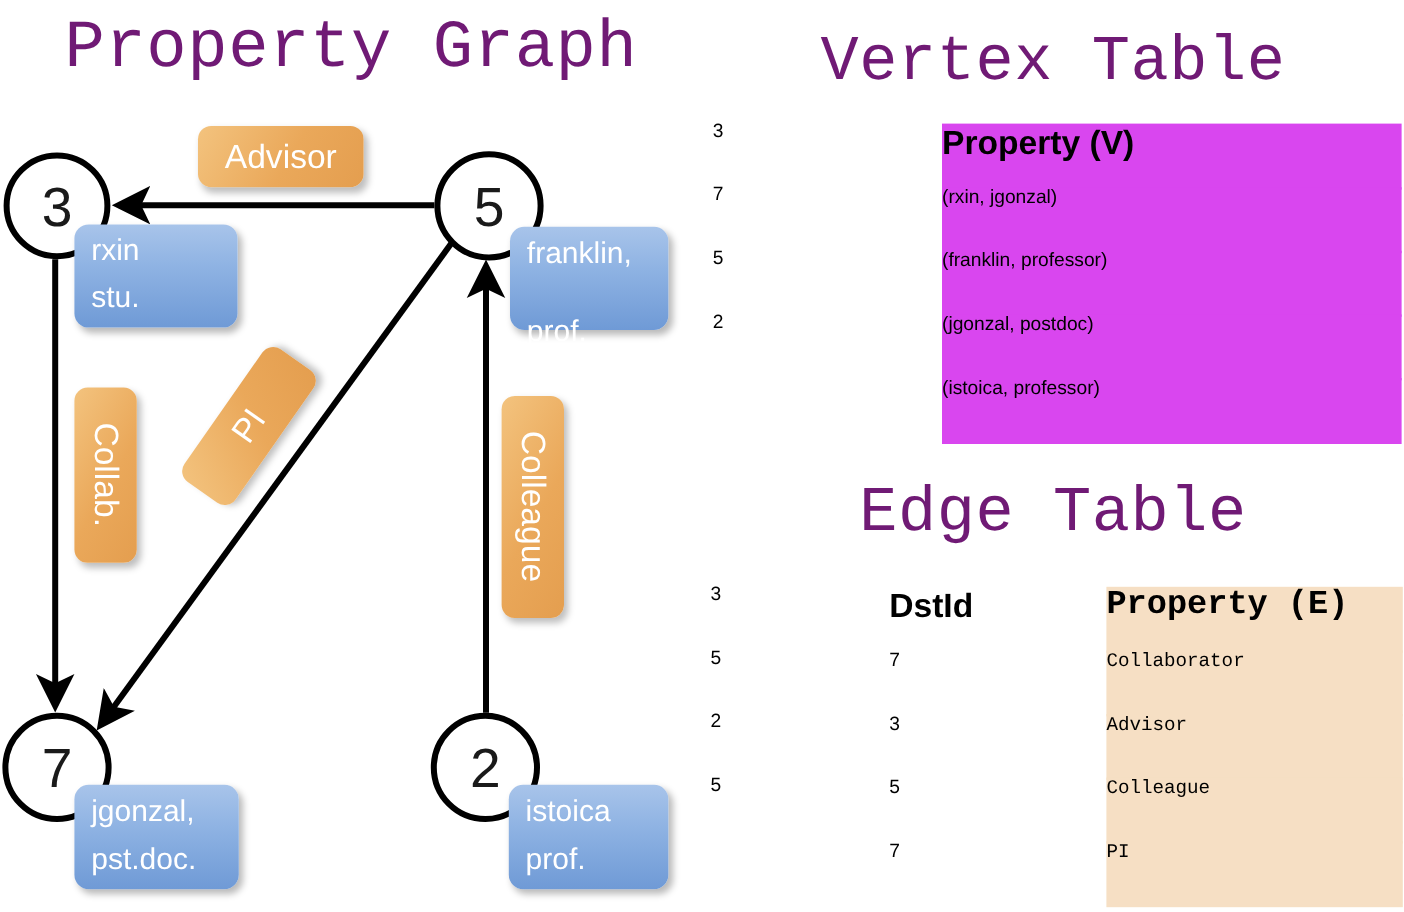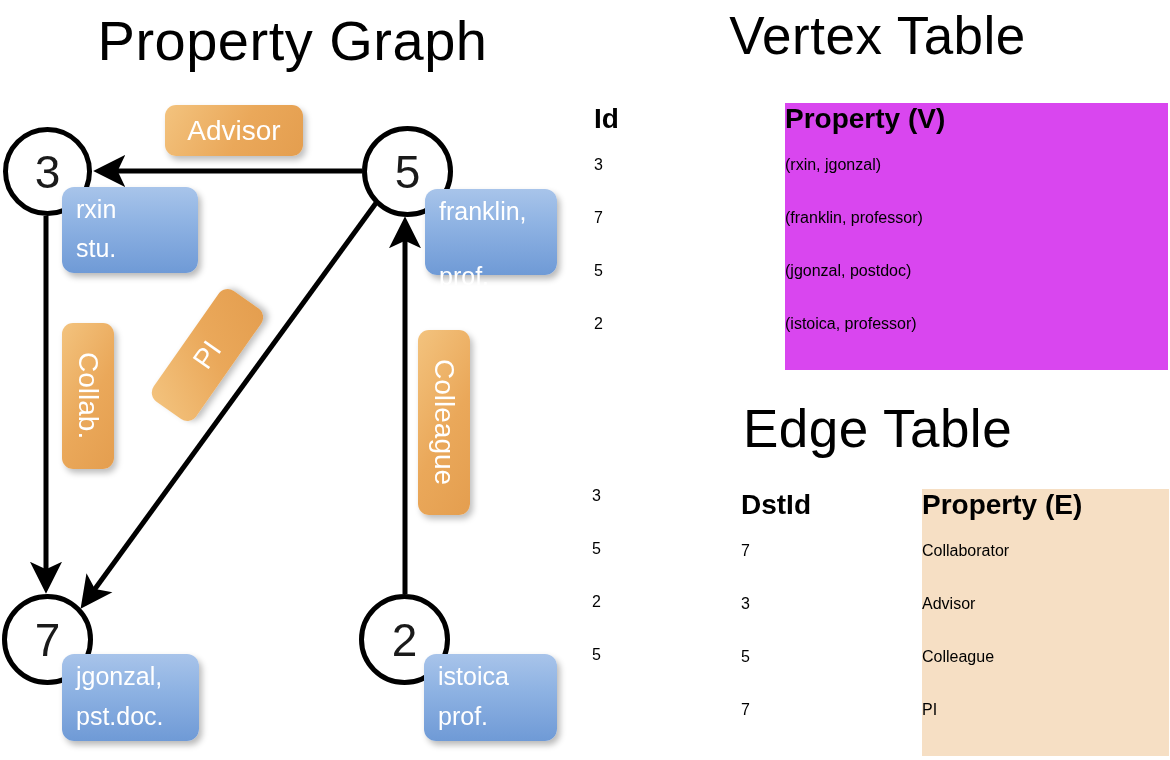--- a/index.html
+++ b/index.html
@@ -2,24 +2,24 @@
 <html><head>
 <meta charset="utf-8">
 <style>
   html,body{margin:0;padding:0;background:#ffffff;}
   body{width:1170px;height:760px;position:relative;overflow:hidden;
        font-family:"Liberation Sans",sans-serif;color:#000;}
 
   .stage{position:absolute;inset:0;}
 
   
-  .title{position:absolute;font-weight:400;color:#000000;white-space:nowrap;
-         letter-spacing:.5px;font-family:Liberation Sans, sans-serif;}
+  .title{position:absolute;font-weight:400;color:#701a75;white-space:nowrap;
+         letter-spacing:.5px;font-family:Liberation Mono, monospace;}
   #title-property-graph{left:0;top:8px;width:585px;text-align:center;font-size:56px;}
-  #title-vertex-table{left:585px;top:5px;width:585px;text-align:center;font-size:53px;}
+  #title-vertex-table{left:585px;top:22px;width:585px;text-align:center;font-size:53px;}
   #title-edge-table{left:585px;top:398px;width:585px;text-align:center;font-size:53px;}
 
   
   #graph-svg{position:absolute;left:0;top:0;width:585px;height:760px;}
 
   
   .node{position:absolute;border:5px solid #000;border-radius:50%;
         background:#fff;box-sizing:border-box;
         display:flex;align-items:center;justify-content:center;
         font-size:46px;color:#1a1a1a;font-family:"Liberation Sans",sans-serif;}
@@ -106,21 +106,20 @@
 
   <div class="edge-label" style="left:165px;top:105px;width:138px;height:51px;">Advisor</div>
 
   <div class="edge-label rot90" style="left:62px;top:323px;width:52px;height:146px;">Collab.</div>
 
   <div class="edge-label rot-pi" style="left:140px;top:329px;width:135px;height:52px;">PI</div>
 
   <div class="edge-label rot90" style="left:418px;top:330px;width:52px;height:185px;">Colleague</div>
 
   <div class="col-wrap" style="left:594px;top:103px;width:182px;">
-    <div class="cell hdr white-cell" style="height:55px;">Id</div>
     <div class="cell white-cell" style="height:55px;margin-top:-2px;">3</div>
     <div class="cell white-cell" style="height:55px;margin-top:-2px;">7</div>
     <div class="cell white-cell" style="height:55px;margin-top:-2px;">5</div>
     <div class="cell white-cell" style="height:55px;margin-top:-2px;">2</div>
   </div>
 
   <div class="col-wrap" style="left:785px;top:103px;width:383px;">
     <div class="cell hdr blue-cell" style="height:55px;">Property (V)</div>
     <div class="cell blue-cell" style="height:55px;margin-top:-2px;">(rxin, jgonzal)</div>
     <div class="cell blue-cell" style="height:55px;margin-top:-2px;">(franklin, professor)</div>
@@ -136,21 +135,21 @@
   </div>
 
   <div class="col-wrap" style="left:741px;top:489px;width:175px;">
     <div class="cell hdr white-cell" style="height:55px;">DstId</div>
     <div class="cell white-cell" style="height:55px;margin-top:-2px;">7</div>
     <div class="cell white-cell" style="height:55px;margin-top:-2px;">3</div>
     <div class="cell white-cell" style="height:55px;margin-top:-2px;">5</div>
     <div class="cell white-cell" style="height:55px;margin-top:-2px;">7</div>
   </div>
 
-  <div class="col-wrap" style="left:922px;top:489px;width:247px;">
+  <div class="col-wrap" style="left:922px;top:489px;width:247px;font-family:Liberation Mono, monospace;">
     <div class="cell hdr orange-cell" style="height:55px;">Property (E)</div>
     <div class="cell orange-cell" style="height:55px;margin-top:-2px;">Collaborator</div>
     <div class="cell orange-cell" style="height:55px;margin-top:-2px;">Advisor</div>
     <div class="cell orange-cell" style="height:55px;margin-top:-2px;">Colleague</div>
     <div class="cell orange-cell" style="height:55px;margin-top:-2px;">PI</div>
   </div>
 
 </div>
 
 </body></html>

